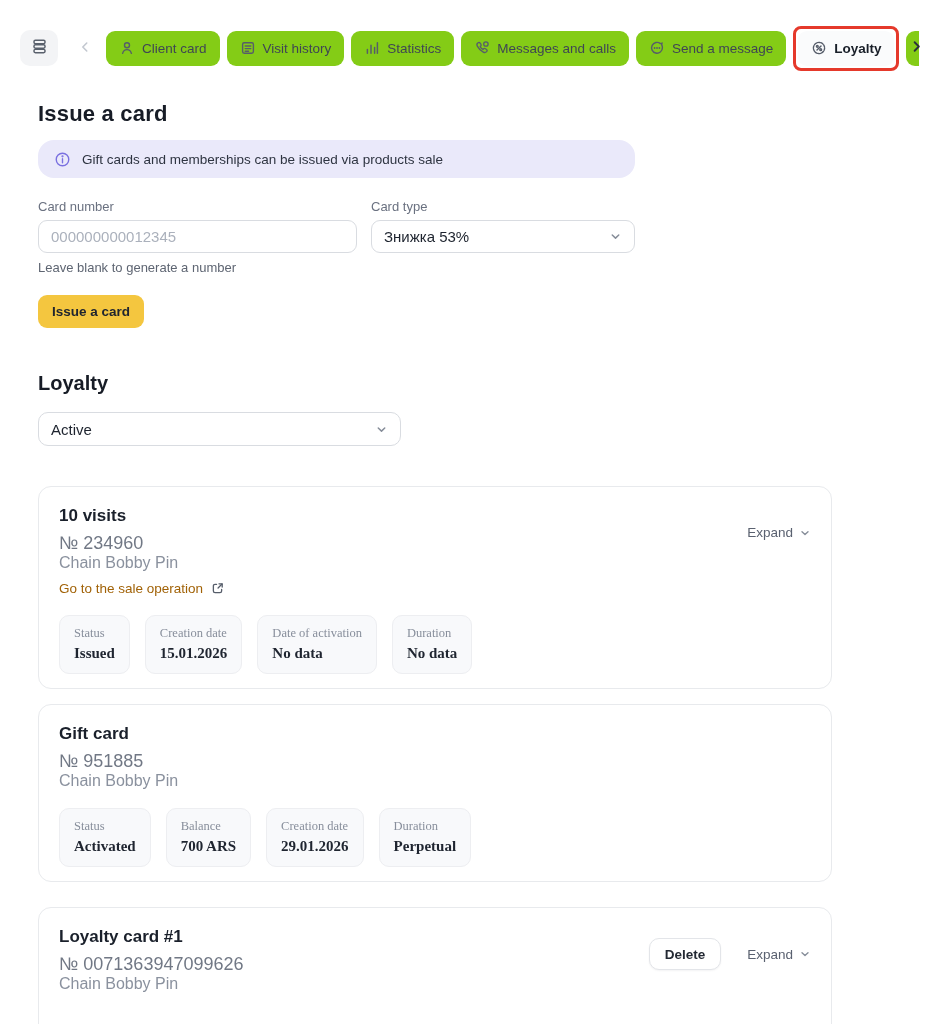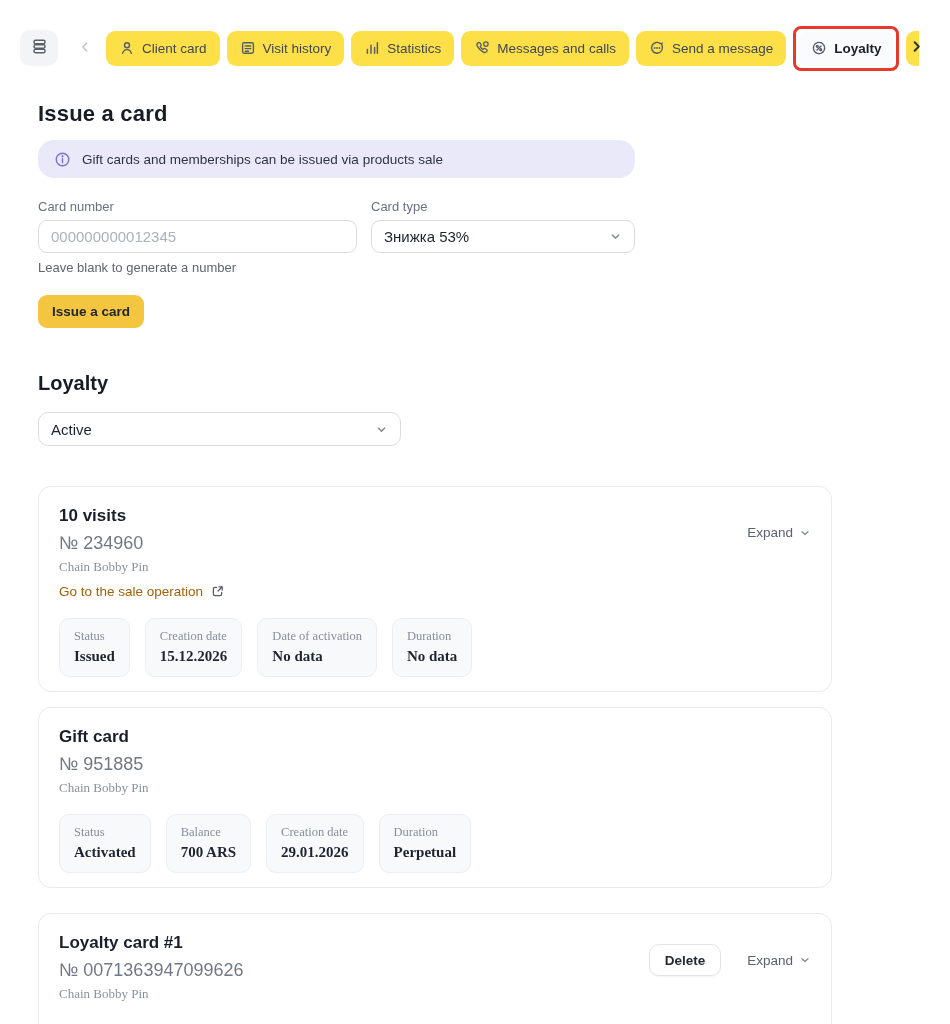--- a/index.html
+++ b/index.html
@@ -8,21 +8,21 @@
 
   
   .topbar { display:flex; align-items:center; padding:26px 18px 0 20px; height:70px; }
   .icon-btn { width:38px; height:36px; border:none; background:#f3f4f6; border-radius:10px;
     display:flex; align-items:center; justify-content:center; color:#59606c; cursor:pointer; }
   .nav-chev { background:none; border:none; padding:0 8px; display:flex; align-items:center; cursor:pointer; }
   .nav-chev.left { color:#c3c8d0; margin:0 6px 0 12px; }
   .nav-chev.right { color:#2b313b; margin-left:2px; }
   .tabs { display:flex; align-items:center; gap:7px; flex:1; min-width:0; }
   .tab { display:flex; align-items:center; gap:7px; height:35px; padding:0 13px;
-    background:#fde047; border:none; border-radius:9px; font-family:inherit;
+    background:#84cc16; border:none; border-radius:9px; font-family:inherit;
     font-size:13.5px; color:#3f4654; white-space:nowrap; cursor:pointer; }
   .tab .ticon { display:flex; color:#565d6a; }
   .tab-highlight { border:3px solid #e5392b; border-radius:8px; padding:2px; display:flex; }
   .tab.active { background:#fafbfc; font-weight:700; color:#191f29; }
   .tab.truncated { width:72px; overflow:hidden; border-top-right-radius:0; border-bottom-right-radius:0; padding-right:0; }
 
   
   main { padding:0 38px; }
   h1.page-title { margin-top:31px; font-size:22px; font-weight:700; letter-spacing:.2px; color:#171c26; }
   .banner { margin-top:13px; width:597px; height:38px; background:#eae9fa; border-radius:16px;
@@ -49,21 +49,21 @@
   .filter-select { margin-top:17px; width:363px; height:34px; border-radius:10px; }
 
   
   .lcard { position:relative; width:794px; border:1px solid #e8eaed; border-radius:13px;
     padding:19px 20px 14px 20px; background:#fff; }
   .lcard.c1 { margin-top:40px; }
   .lcard.c2 { margin-top:15px; }
   .lcard.c3 { margin-top:25px; min-height:130px; }
   .lcard-title { font-size:17px; font-weight:700; color:#1a202b; }
   .lcard-number { margin-top:7px; font-size:18px; color:#717885; }
-  .lcard-chain { margin-top:5px; font-size:13px; color:#8a919e;font-family:Liberation Serif, serif; }
+  .lcard-chain { font-size:16px; color:#8a919e; }
   .sale-link { margin-top:9px; display:inline-flex; gap:7px;
     font-size:13.5px; color:#a16207; cursor:pointer; }
   .sale-link .xicon { color:#565d6a; display:flex; }
   .chips { display:flex; gap:15px; margin-top:18px; }
   .chip { background:#f8f9fb; border:1px solid #edeef1; border-radius:10px; padding:10px 14px 11px 14px;font-family:Liberation Serif, serif; }
   .chip-label { font-size:12.5px; color:#878e9b; }
   .chip-value { margin-top:4px; font-size:15px; font-weight:700; color:#1f2530; }
   .card-actions { position:absolute; top:30px; right:20px; display:flex; align-items:center; gap:26px; }
   .expand { display:flex; align-items:center; gap:6px; background:none; border:none;
     font-family:inherit; font-size:13.5px; color:#5a6170; cursor:pointer; padding:8px 0; }
@@ -232,21 +232,21 @@
           </span>
       </button>
     </div>
     <div class="chips">
       <div class="chip">
         <div class="chip-label">Status</div>
         <div class="chip-value">Issued</div>
       </div>
       <div class="chip">
         <div class="chip-label">Creation date</div>
-        <div class="chip-value">15.12.2026</div>
+        <div class="chip-value">15.01.2026</div>
       </div>
       <div class="chip">
         <div class="chip-label">Date of activation</div>
         <div class="chip-value">No data</div>
       </div>
       <div class="chip">
         <div class="chip-label">Duration</div>
         <div class="chip-value">No data</div>
       </div>
     </div>

